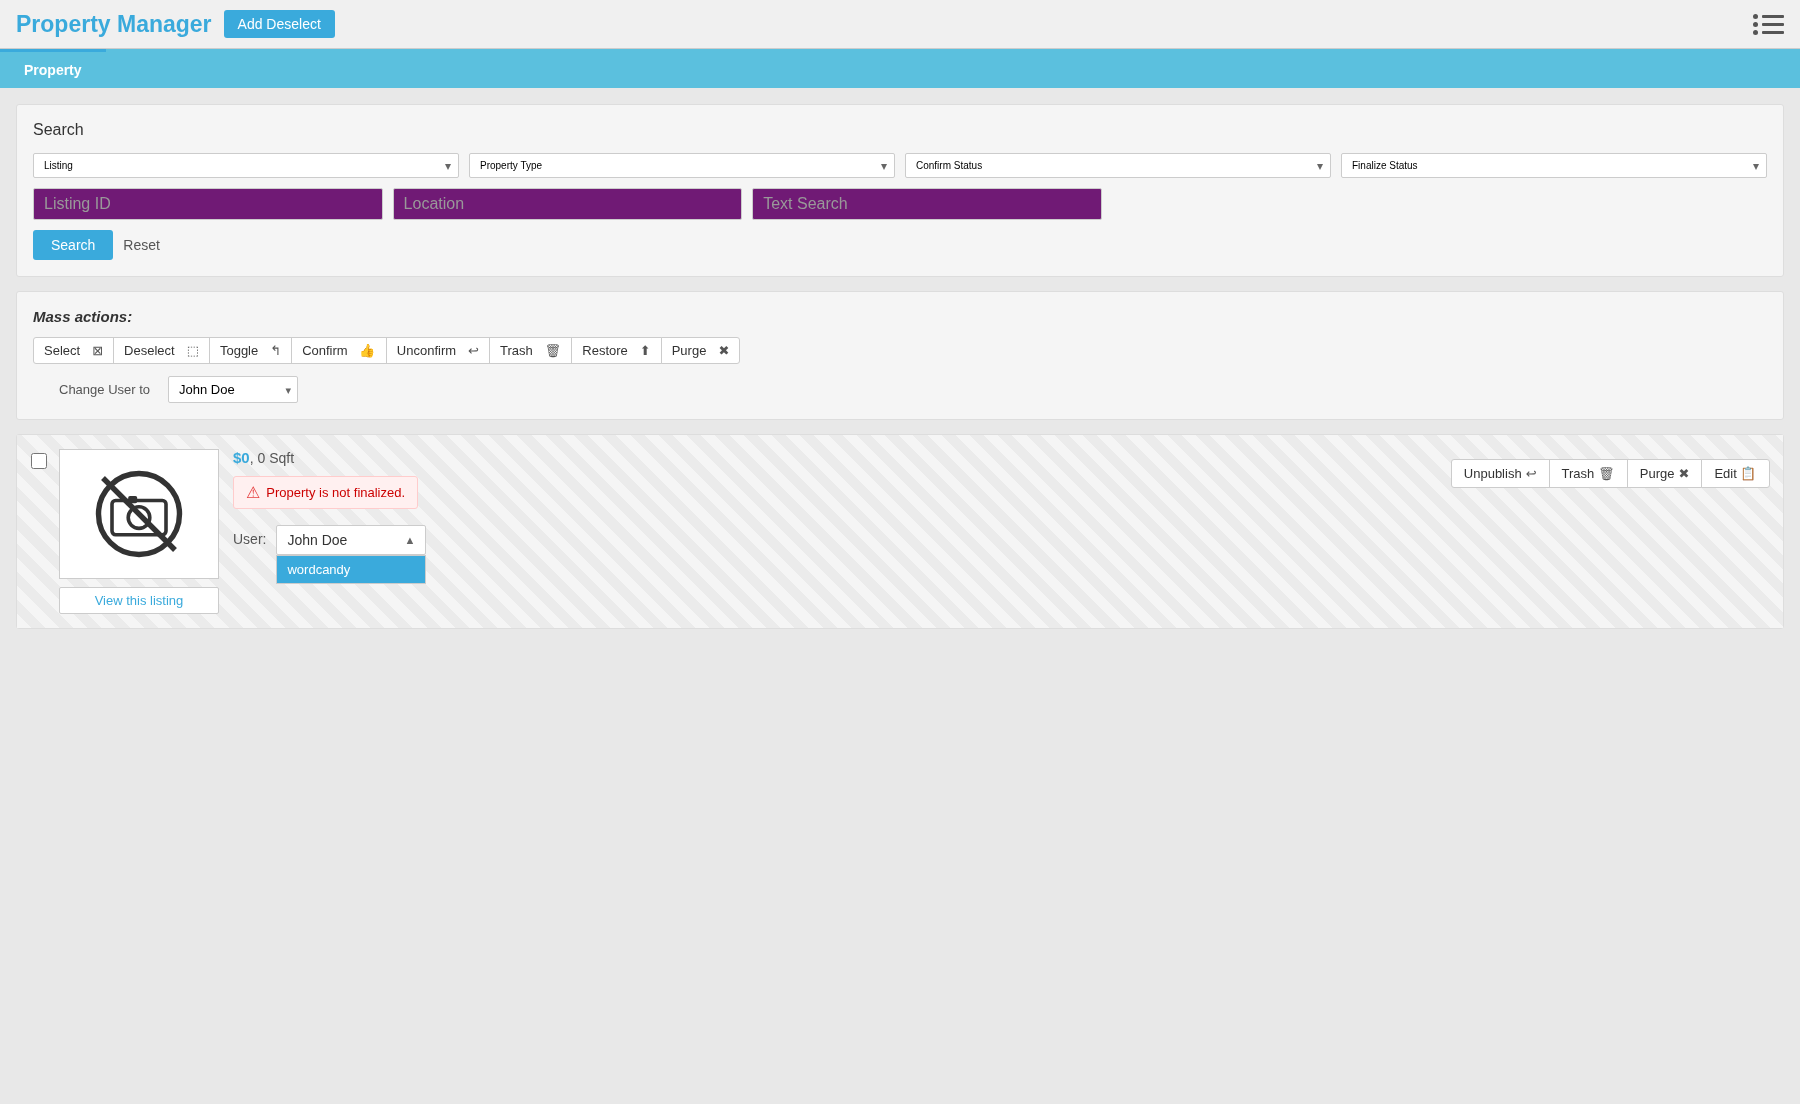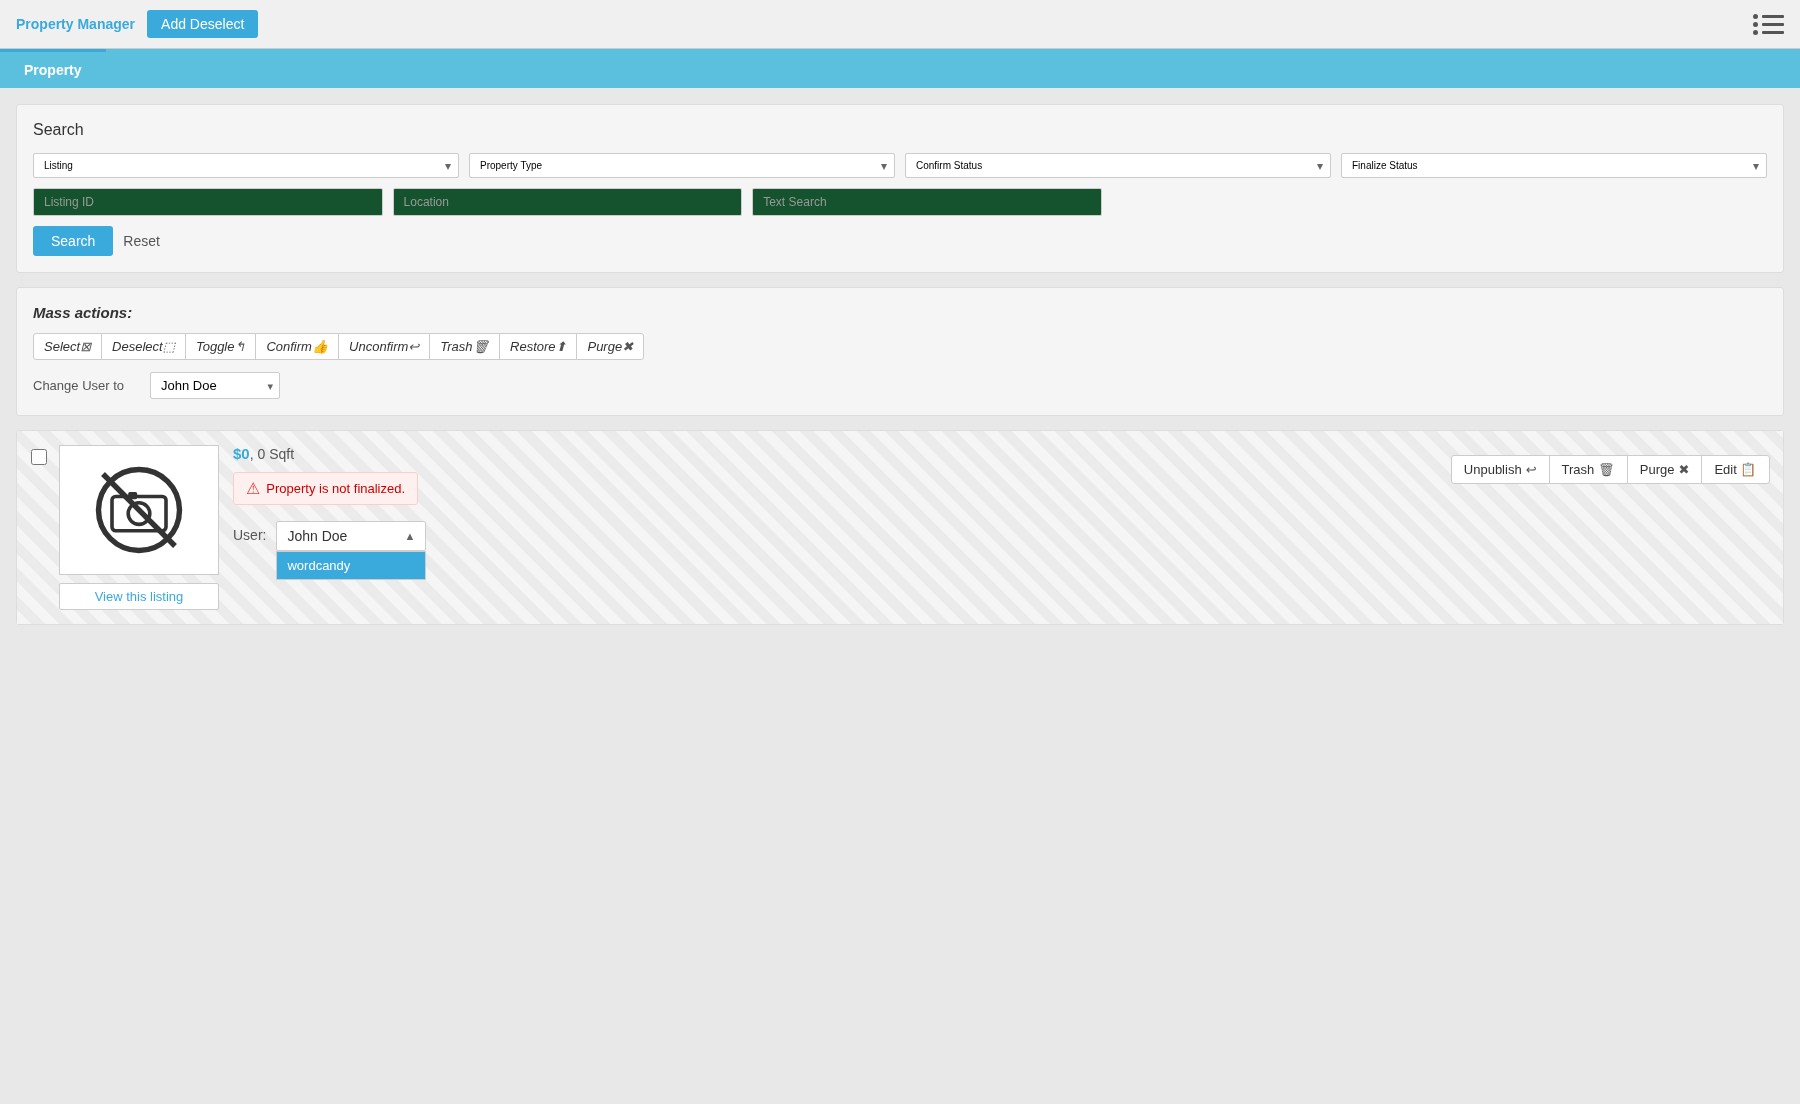--- a/index.html
+++ b/index.html
@@ -19,21 +19,21 @@
       justify-content: space-between;
       border-bottom: 1px solid #ccc;
     }
     .header-left {
       display: flex;
       align-items: center;
       gap: 12px;
     }
     .app-title {
       color: #3aaadc;
-      font-size: 14px;
+      font-size: 23px;
       font-weight: bold;
     }
     .add-listing-btn {
       background: #3aaadc;
       color: white;
       border: none;
       padding: 6px 14px;
       font-size: 14px;
       cursor: pointer;
       border-radius: 3px;
@@ -133,22 +133,22 @@
       transform: translateY(-50%);
       pointer-events: none;
       color: #666;
       font-size: 12px;
     }
     .input-field {
       flex: 1;
       min-width: 140px;
       padding: 6px 10px;
       border: 1px solid #ccc;
-      background: #14532d;
-      font-size: 12px;
+      background: #701a75;
+      font-size: 16px;
       border-radius: 2px;
       color: #999;
     }
     .input-field::placeholder {
       color: #999;
     }
     .search-buttons {
       display: flex;
       align-items: center;
       gap: 10px;
@@ -181,45 +181,45 @@
     .mass-actions-row {
       display: flex;
       align-items: center;
       flex-wrap: wrap;
       gap: 0;
       margin-bottom: 12px;
     }
     .mass-btn {
       display: inline-flex;
       align-items: center;
-      gap: 0;
+      gap: 12px;
       padding: 5px 10px;
       border: 1px solid #ccc;
       background: white;
       font-size: 13px;
       cursor: pointer;
       color: #333;
       border-radius: 0;
       margin-right: -1px;
-      font-style: italic;
     }
     .mass-btn:first-child {
       border-radius: 3px 0 0 3px;
     }
     .mass-btn:last-child {
       border-radius: 0 3px 3px 0;
     }
     .mass-btn .btn-icon {
       font-size: 13px;
       color: #555;
     }
     .change-user-row {
       display: flex;
       align-items: center;
-      gap: 26px;
+      gap: 18px;
+      margin-left: 26px;
     }
     .change-user-label {
       font-size: 13px;
       color: #555;
     }
     .user-select-wrapper {
       position: relative;
     }
     .user-select-wrapper select {
       padding: 5px 24px 5px 10px;

